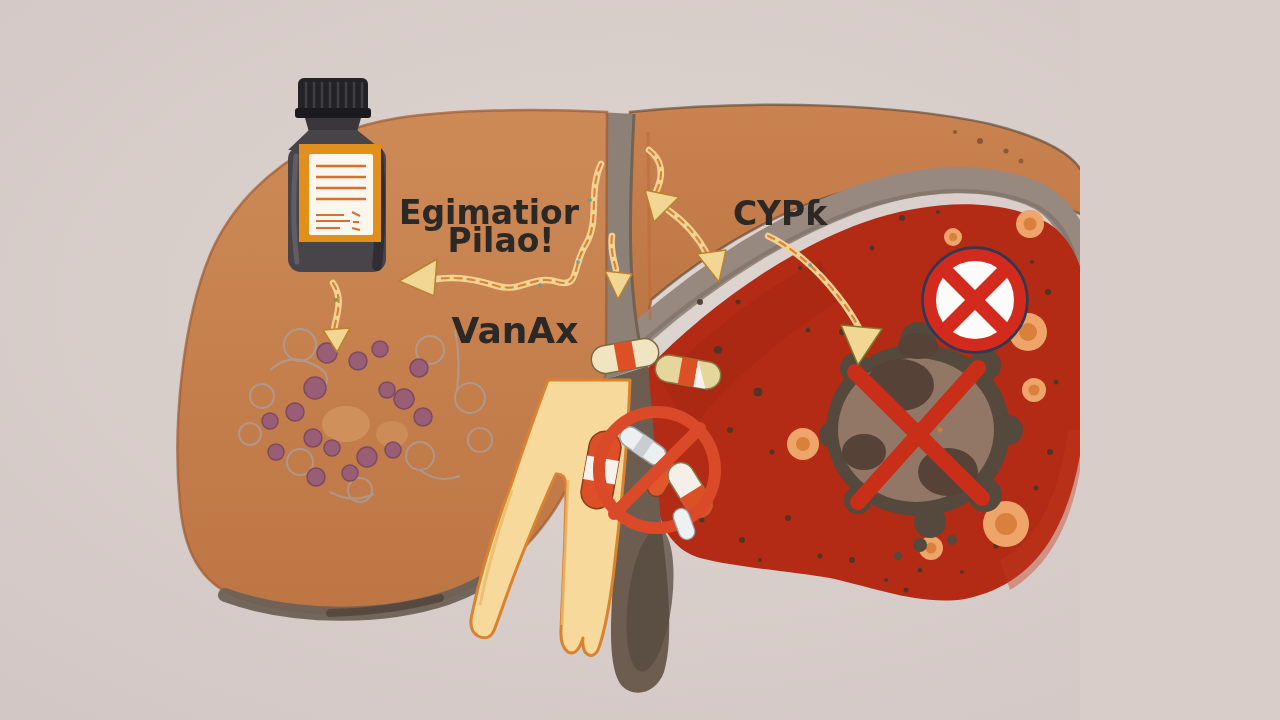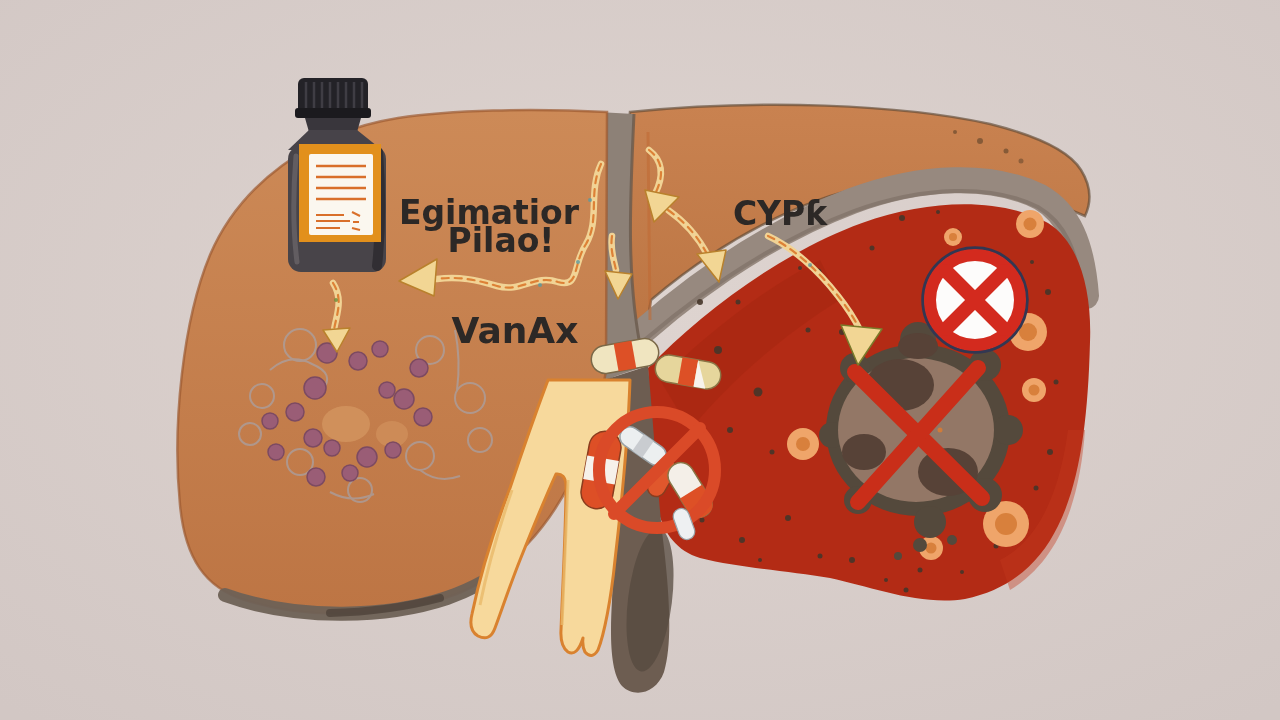--- a/index.html
+++ b/index.html
@@ -1,16 +1,16 @@
 <!DOCTYPE html>
 <html><head>
 <meta charset="utf-8">
 <style>
   html,body{margin:0;padding:0;background:#d8cdc9;}
-  .stage{width:1280px;height:720px;position:relative;overflow:hidden;
+  .stage{width:1080px;height:720px;position:relative;overflow:hidden;
          font-family:"DejaVu Sans",sans-serif;}
   svg{display:block;}
   text{font-family:"DejaVu Sans",sans-serif;font-weight:700;fill:#2c2826;}
 </style>
 </head>
 <body>
 
 <div class="stage">
 <svg width="1280" height="720" viewBox="0 0 1280 720">
   <defs>

